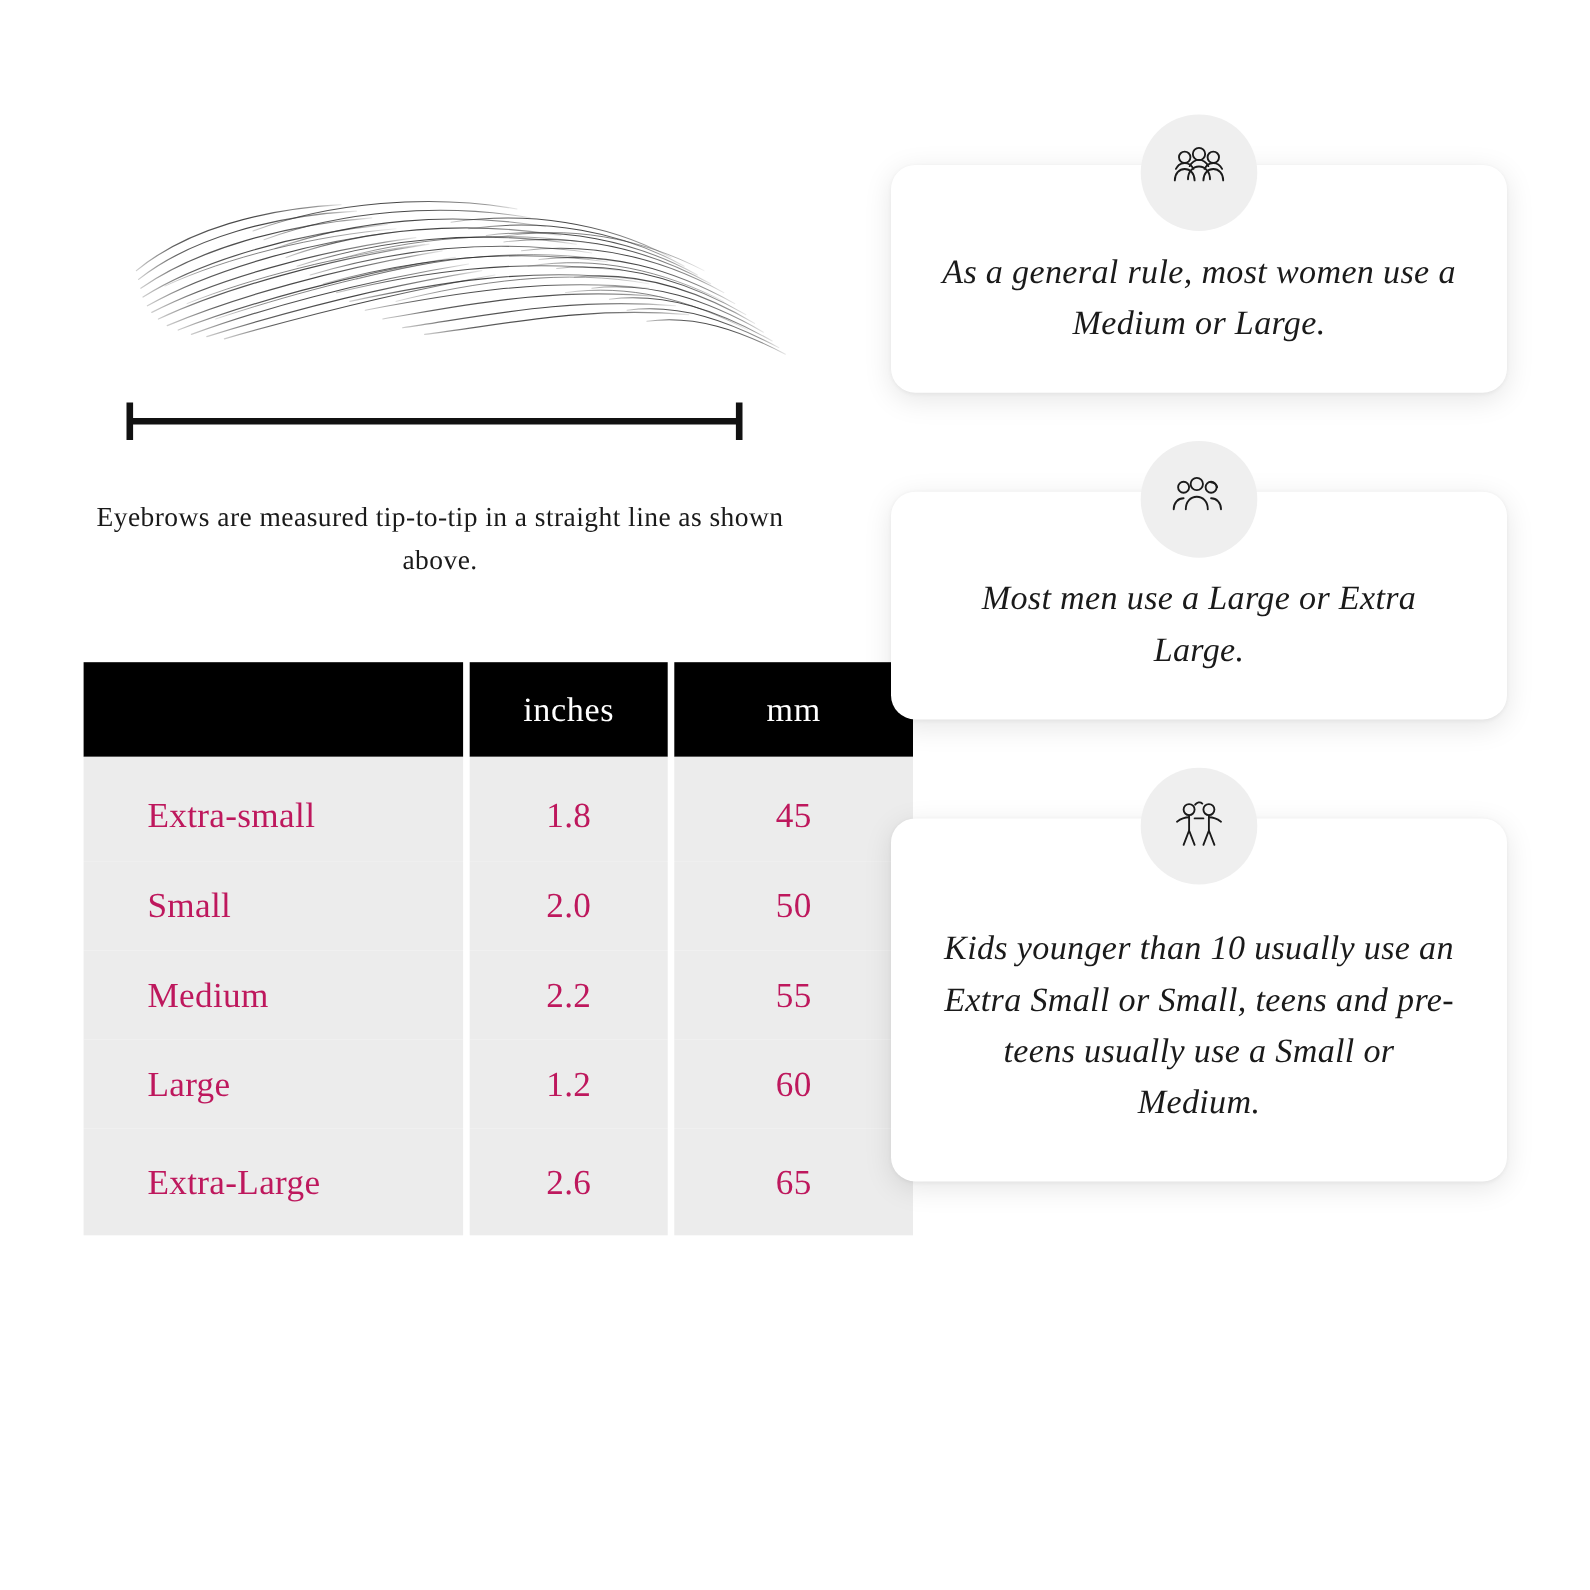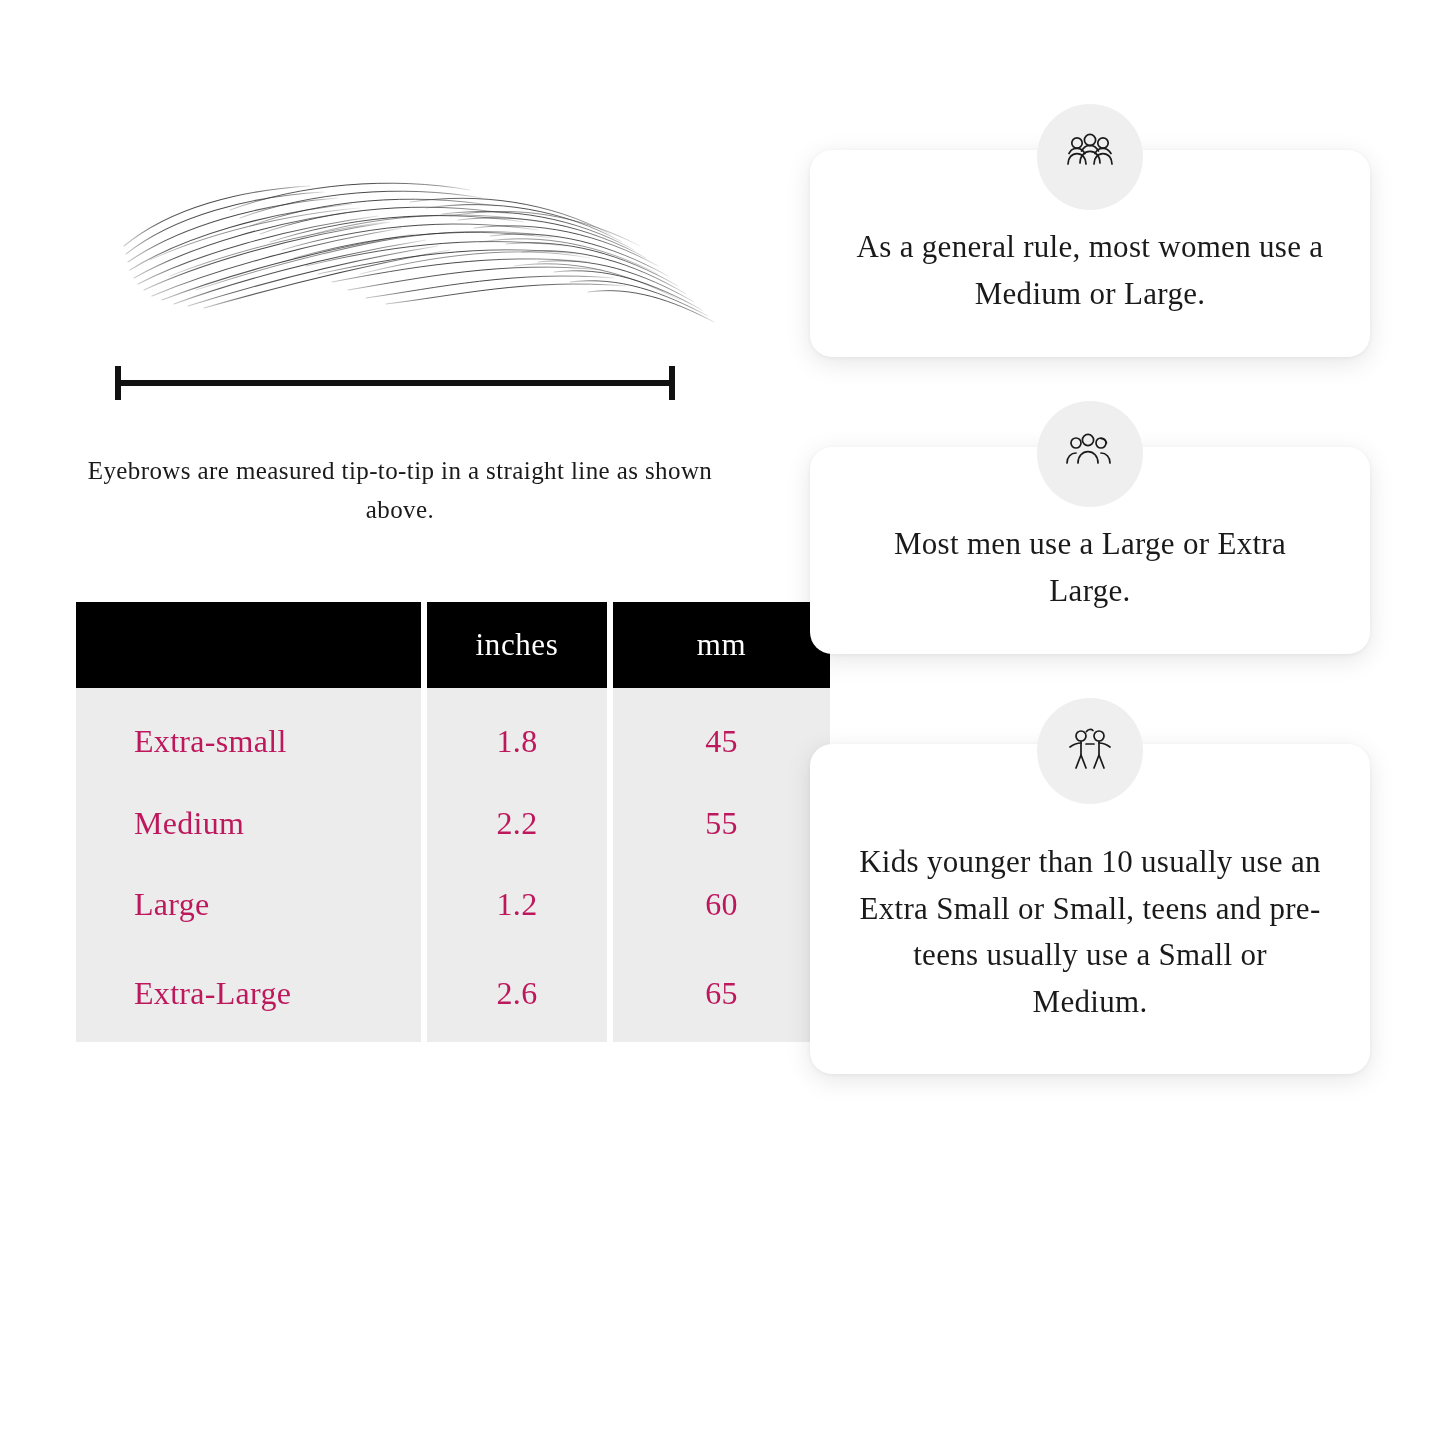--- a/index.html
+++ b/index.html
@@ -100,20 +100,21 @@
     position: absolute;
     left: 790px;
     top: 150px;
     width: 600px;
   }
 
   .note-block {
     position: relative;
     width: 560px;
     margin-left: 20px;
+    font-style: italic;
   }
   .note-block + .note-block { margin-top: 90px; }
 
   .note-card {
     background: #ffffff;
     border-radius: 22px;
     box-shadow: 0 6px 26px rgba(0,0,0,0.10), 0 1px 4px rgba(0,0,0,0.05);
     padding: 74px 46px 40px 46px;
     text-align: center;
     font-size: 31px;
@@ -239,20 +240,25 @@
           <th class="col-mm">mm</th>
         </tr>
       </thead>
       <tbody>
         <tr>
           <td class="name">Extra-small</td>
           <td class="num">1.8</td>
           <td class="num">45</td>
         </tr>
         <tr>
+          <td class="name">Small</td>
+          <td class="num">2.0</td>
+          <td class="num">50</td>
+        </tr>
+        <tr>
           <td class="name">Medium</td>
           <td class="num">2.2</td>
           <td class="num">55</td>
         </tr>
         <tr>
           <td class="name">Large</td>
           <td class="num">1.2</td>
           <td class="num">60</td>
         </tr>
         <tr>

